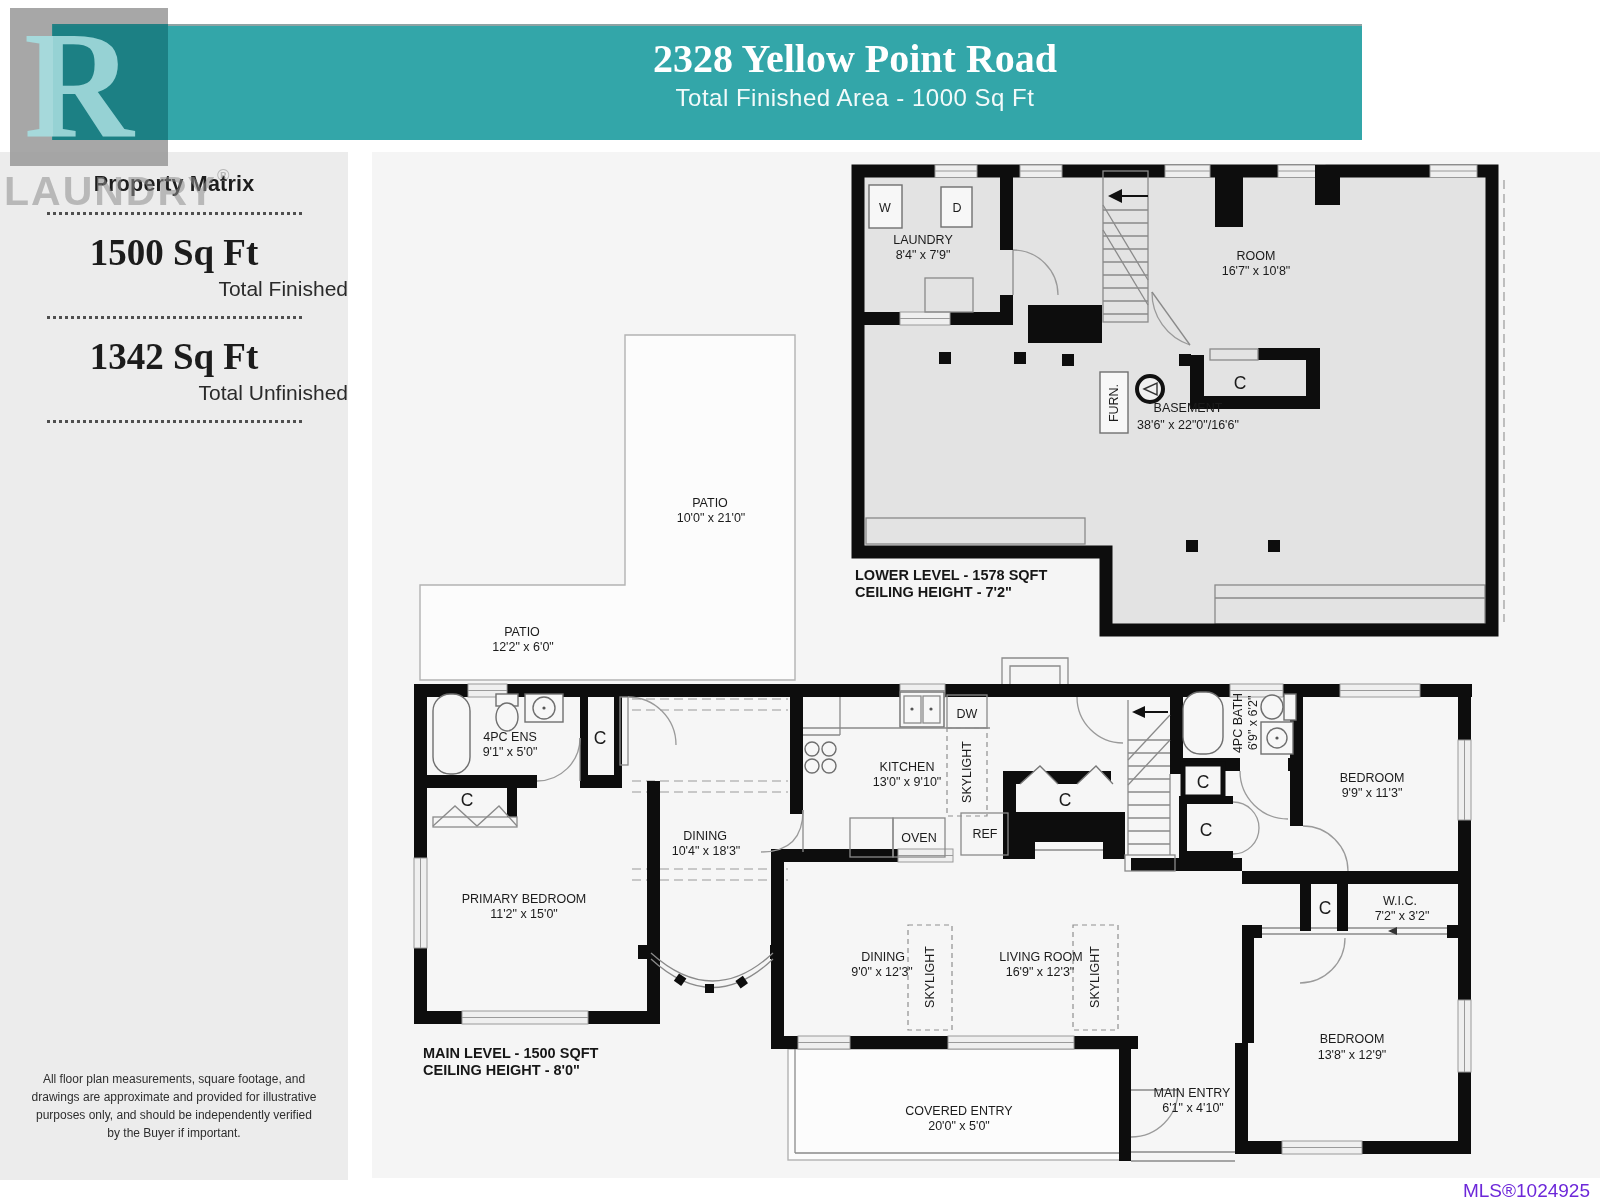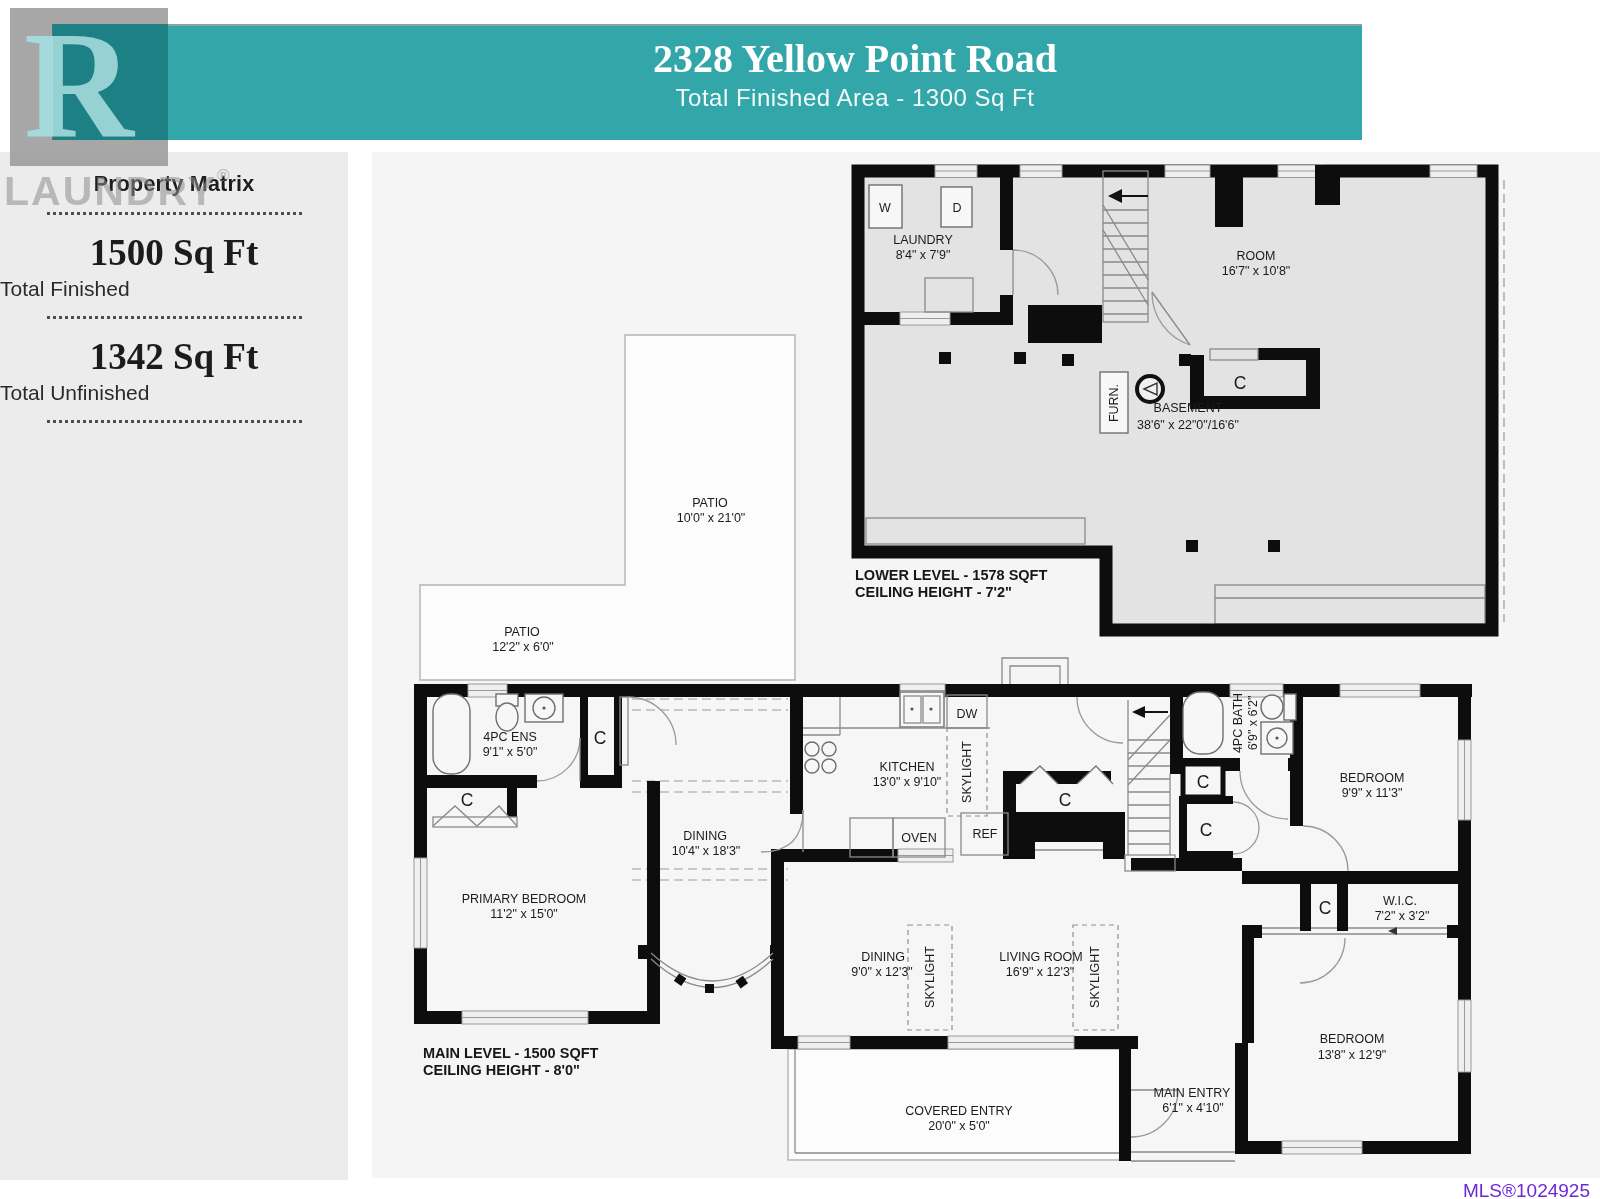--- a/index.html
+++ b/index.html
@@ -18,21 +18,21 @@
           font-size:152px;color:#9fd6d8;line-height:1.2;}
   .realtor{position:absolute;left:4px;top:166px;z-index:6;font-size:41px;font-weight:700;color:#8f8f8f;
            opacity:.55;letter-spacing:2px;}
   .realtor .reg{font-size:17px;vertical-align:24px;}
   
   .sidebar{position:absolute;left:0;top:152px;width:348px;height:1028px;background:#ececec;z-index:2;}
   .brand{margin-top:20px;text-align:center;font-size:21.5px;font-weight:bold;color:#1d1d1d;letter-spacing:.2px;}
   .dotline{width:255px;margin:15px auto 0;border-top:3.5px dotted #4f4f4f;}
   .stat-value{margin-top:16px;text-align:center;font-family:"Liberation Serif",serif;font-weight:bold;
               font-size:37px;color:#1c1c1c;}
-  .stat-label{margin-top:3px;text-align:left;font-size:21px;color:#2a2a2a;}
+  .stat-label{margin-top:3px;text-align:right;font-size:21px;color:#2a2a2a;}
   .disclaimer{position:absolute;left:30px;right:30px;bottom:38px;text-align:center;font-size:12px;
               line-height:1.5;color:#2e2e2e;}
   
   .planarea{position:absolute;left:372px;top:152px;width:1228px;height:1026px;background:#f5f5f5;z-index:1;}
   .mls{position:absolute;right:10px;top:1180px;font-size:19px;color:#6d28d9;z-index:2;}
   svg{position:absolute;left:0;top:0;z-index:3;}
   
   .wall{fill:#0d0d0d;}
   .outline{fill:none;stroke:#0d0d0d;stroke-width:13;}
   .floorB{fill:#e3e3e3;}
@@ -50,33 +50,34 @@
   text.ttl{font-size:14.5px;font-weight:bold;text-anchor:start;fill:#161616;}
 </style>
 </head>
 <body>
 
 <div id="canvas">
 
   <div class="band">
     <div class="band-inner">
       <div class="band-title">2328 Yellow Point Road</div>
-      <div class="band-sub">Total Finished Area - 1300 Sq Ft</div>
+      <div class="band-sub">Total Finished Area - 1000 Sq Ft</div>
     </div>
   </div>
 
   <div class="sidebar">
     <div class="brand">Property Matrix</div>
     <div class="dotline"></div>
     <div class="stat-value">1500 Sq Ft</div>
     <div class="stat-label">Total Finished</div>
     <div class="dotline"></div>
     <div class="stat-value">1342 Sq Ft</div>
     <div class="stat-label">Total Unfinished</div>
     <div class="dotline"></div>
+    <div class="disclaimer">All floor plan measurements, square footage, and drawings are approximate and provided for illustrative purposes only, and should be independently verified by the Buyer if important.</div>
   </div>
 
   <div class="logo">
     <div class="logo-teal"></div>
     <div class="logo-r">R</div>
   </div>
   <div class="realtor"><span>LAUNDRY</span><span class="reg">®</span></div>
 
   <div class="planarea"></div>
   <div class="mls">MLS®1024925</div>

